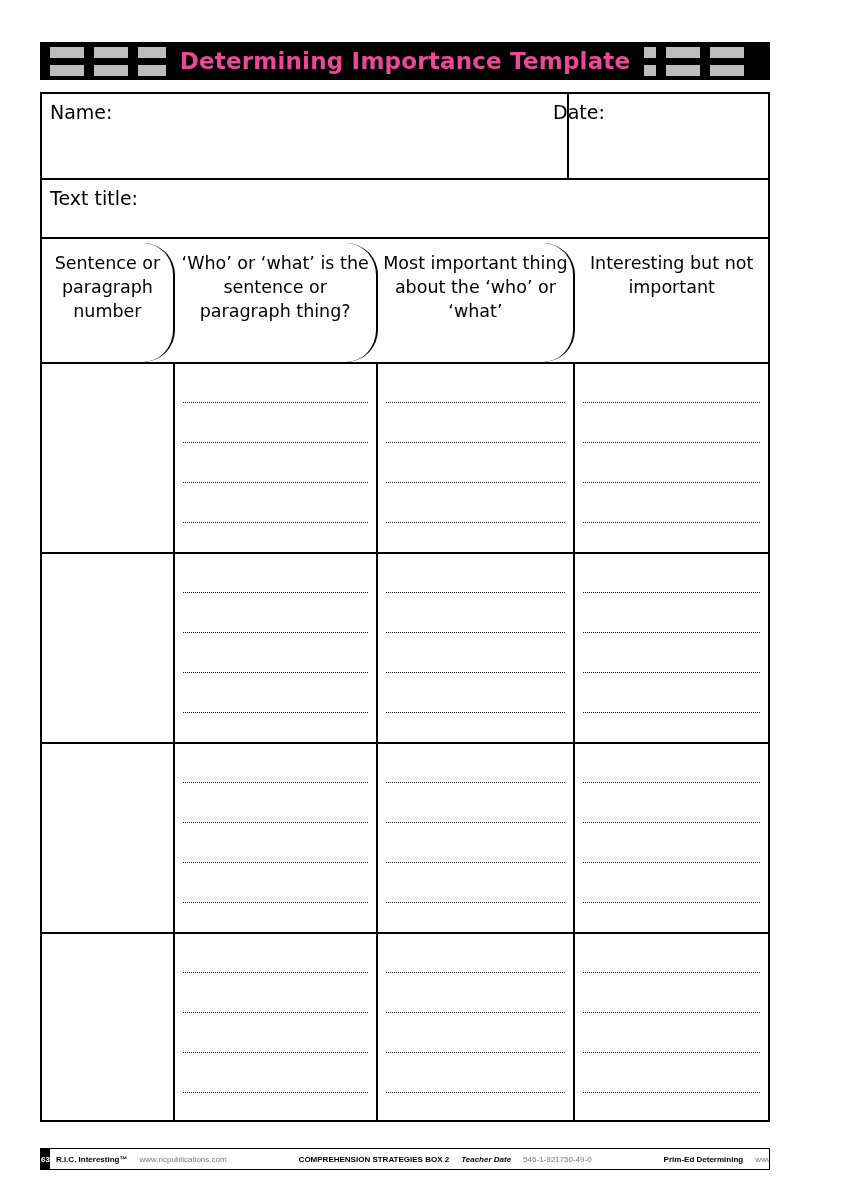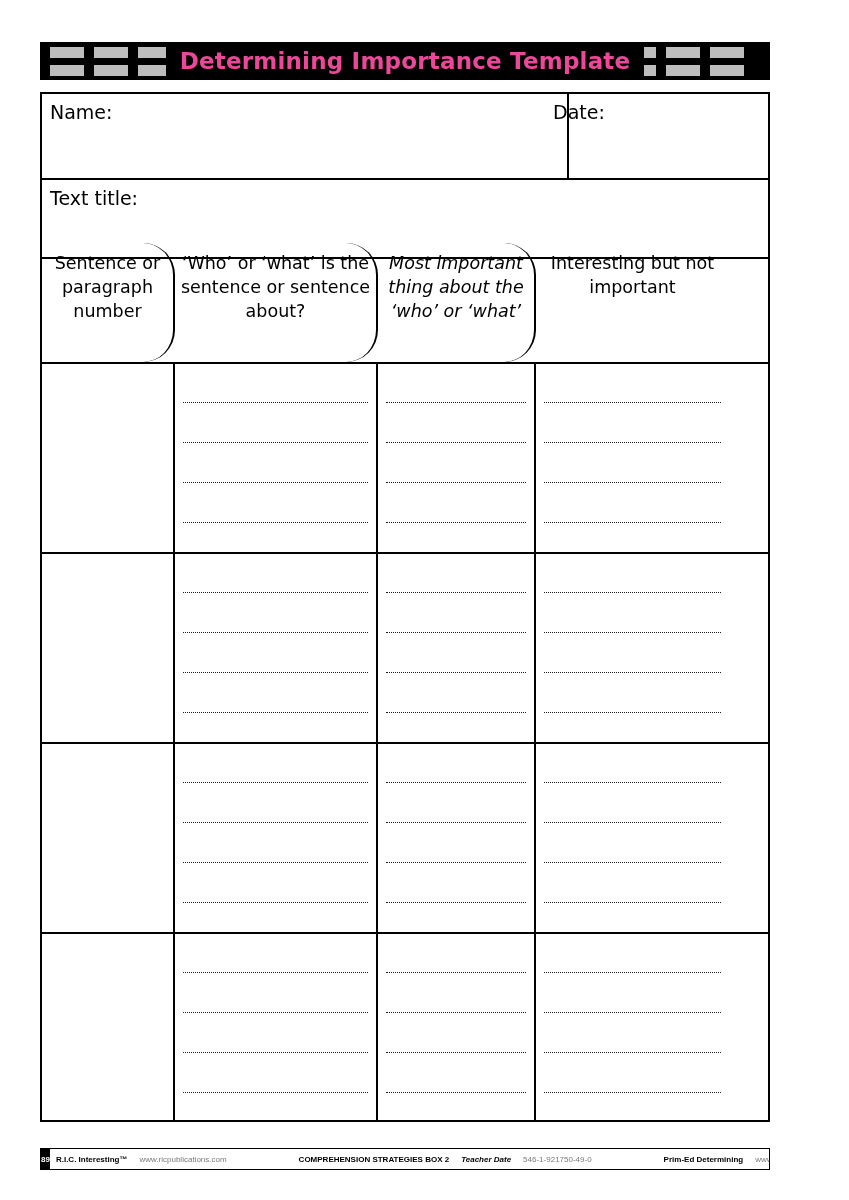--- a/index.html
+++ b/index.html
@@ -93,21 +93,21 @@
   .field-label {
     font-family: "DejaVu Sans", sans-serif;
     font-size: 19px;
     padding: 7px 8px 0 8px;
   }
 
   .row-title {
     position: absolute;
     left: 0; top: 86px;
     width: 100%;
-    height: 79px;
+    height: 59px;
     border-bottom: 2px solid #000;
     box-sizing: border-box;
   }
 
   
   .row-head {
     position: absolute;
     left: 0; top: 149px;
     width: 100%;
     height: 121px;
@@ -117,21 +117,21 @@
   }
   .col {
     box-sizing: border-box;
     border-right: 2px solid #000;
     position: relative;
     border-radius: 32px;
   }
   .col:last-child { border-right: none; }
   .c1 { width: 133px; }
   .c2 { width: 203px; }
-  .c3 { width: 158px; font-style: italic; }
+  .c3 { width: 198px; }
   .c4 { width: 193px; }
 
   .col-head-text {
     font-family: "DejaVu Sans", sans-serif;
     font-size: 17.5px;
     line-height: 24px;
     text-align: center;
     padding: 8px 4px 0 4px;
   }
 
@@ -271,21 +271,21 @@
 
     <div class="row-title">
       <div class="field-label">Text title:</div>
     </div>
 
     <div class="row-head">
       <div class="col c1">
         <div class="col-head-text">Sentence or paragraph number</div>
       </div>
       <div class="col c2">
-        <div class="col-head-text">‘Who’ or ‘what’ is the sentence or sentence about?</div>
+        <div class="col-head-text">‘Who’ or ‘what’ is the sentence or paragraph thing?</div>
       </div>
       <div class="col c3">
         <div class="col-head-text">Most important thing about the ‘who’ or ‘what’</div>
       </div>
       <div class="col c4">
         <div class="col-head-text">Interesting but not important</div>
       </div>
     </div>
 
     <div class="data-row dr1">
@@ -396,21 +396,21 @@
             <div class="ln" style="top:78px"></div>
           <div class="ln" style="top:118px"></div>
             <div class="ln" style="top:158px"></div>
         </div>
       </div>
     </div>
 
   </div>
 
   <div class="footer">
-    <div class="pg">89</div>
+    <div class="pg">63</div>
     <div class="f-seg">R.I.C. Interesting™</div>
     <div class="f-seg faint">www.ricpublications.com</div>
     <div class="center-group">
       <div class="f-seg">COMPREHENSION STRATEGIES BOX 2</div>
       <div class="f-seg ital">Teacher Date</div>
       <div class="f-seg faint">546-1-921750-49-0</div>
     </div>
     <div class="right-group">
       <div class="f-seg">Prim-Ed Determining</div>
       <div class="f-seg faint">www.prim-ed.com</div>

